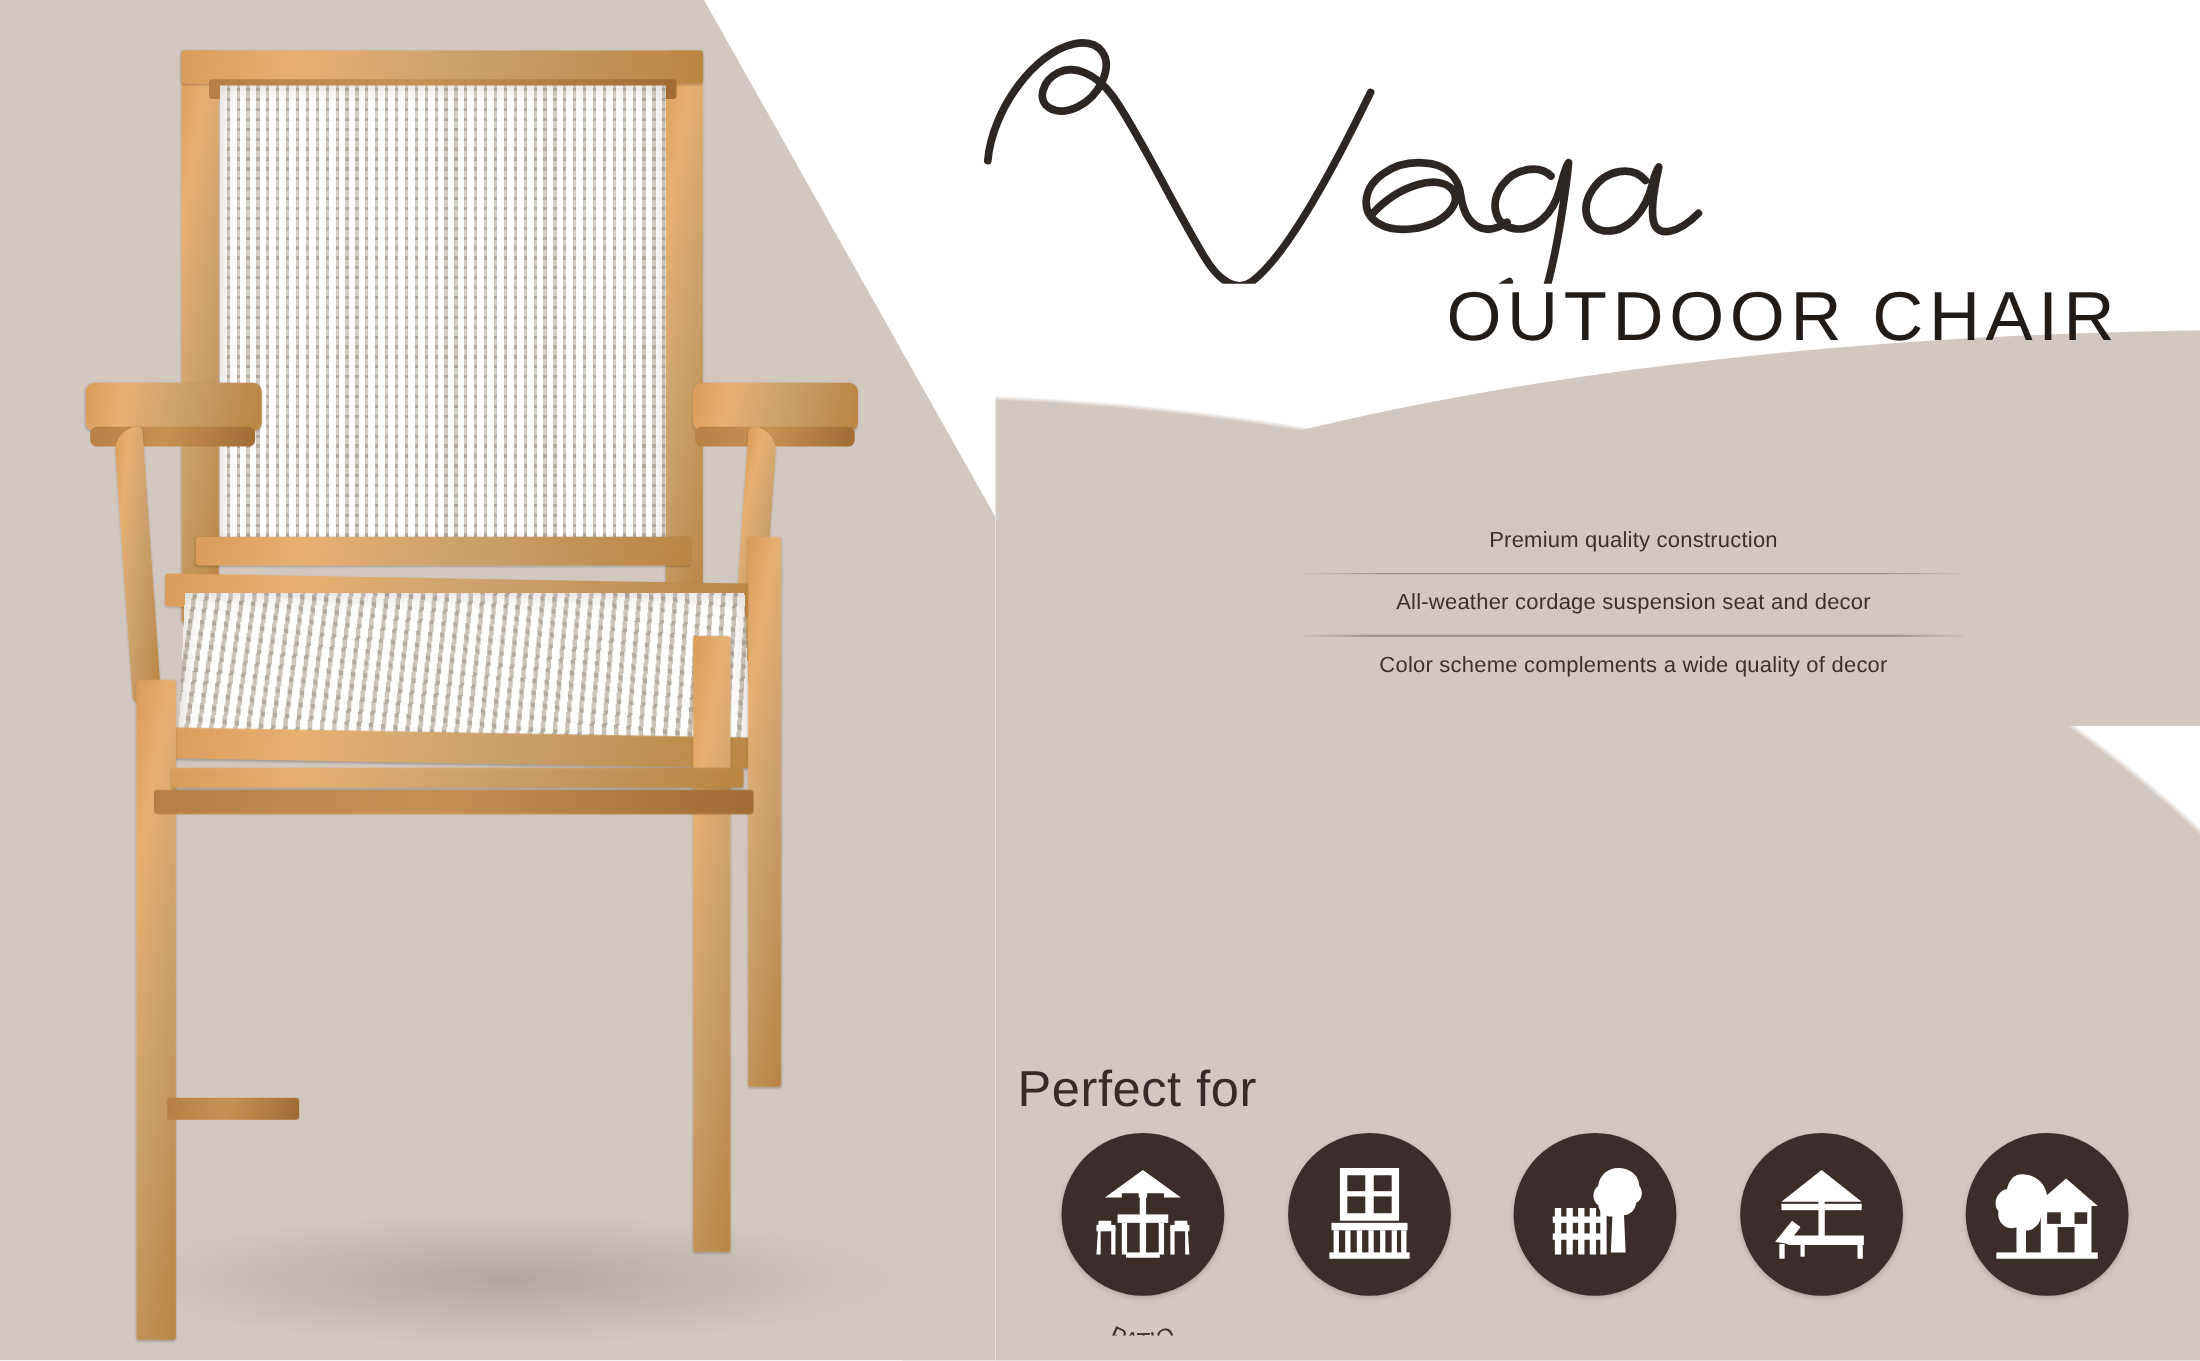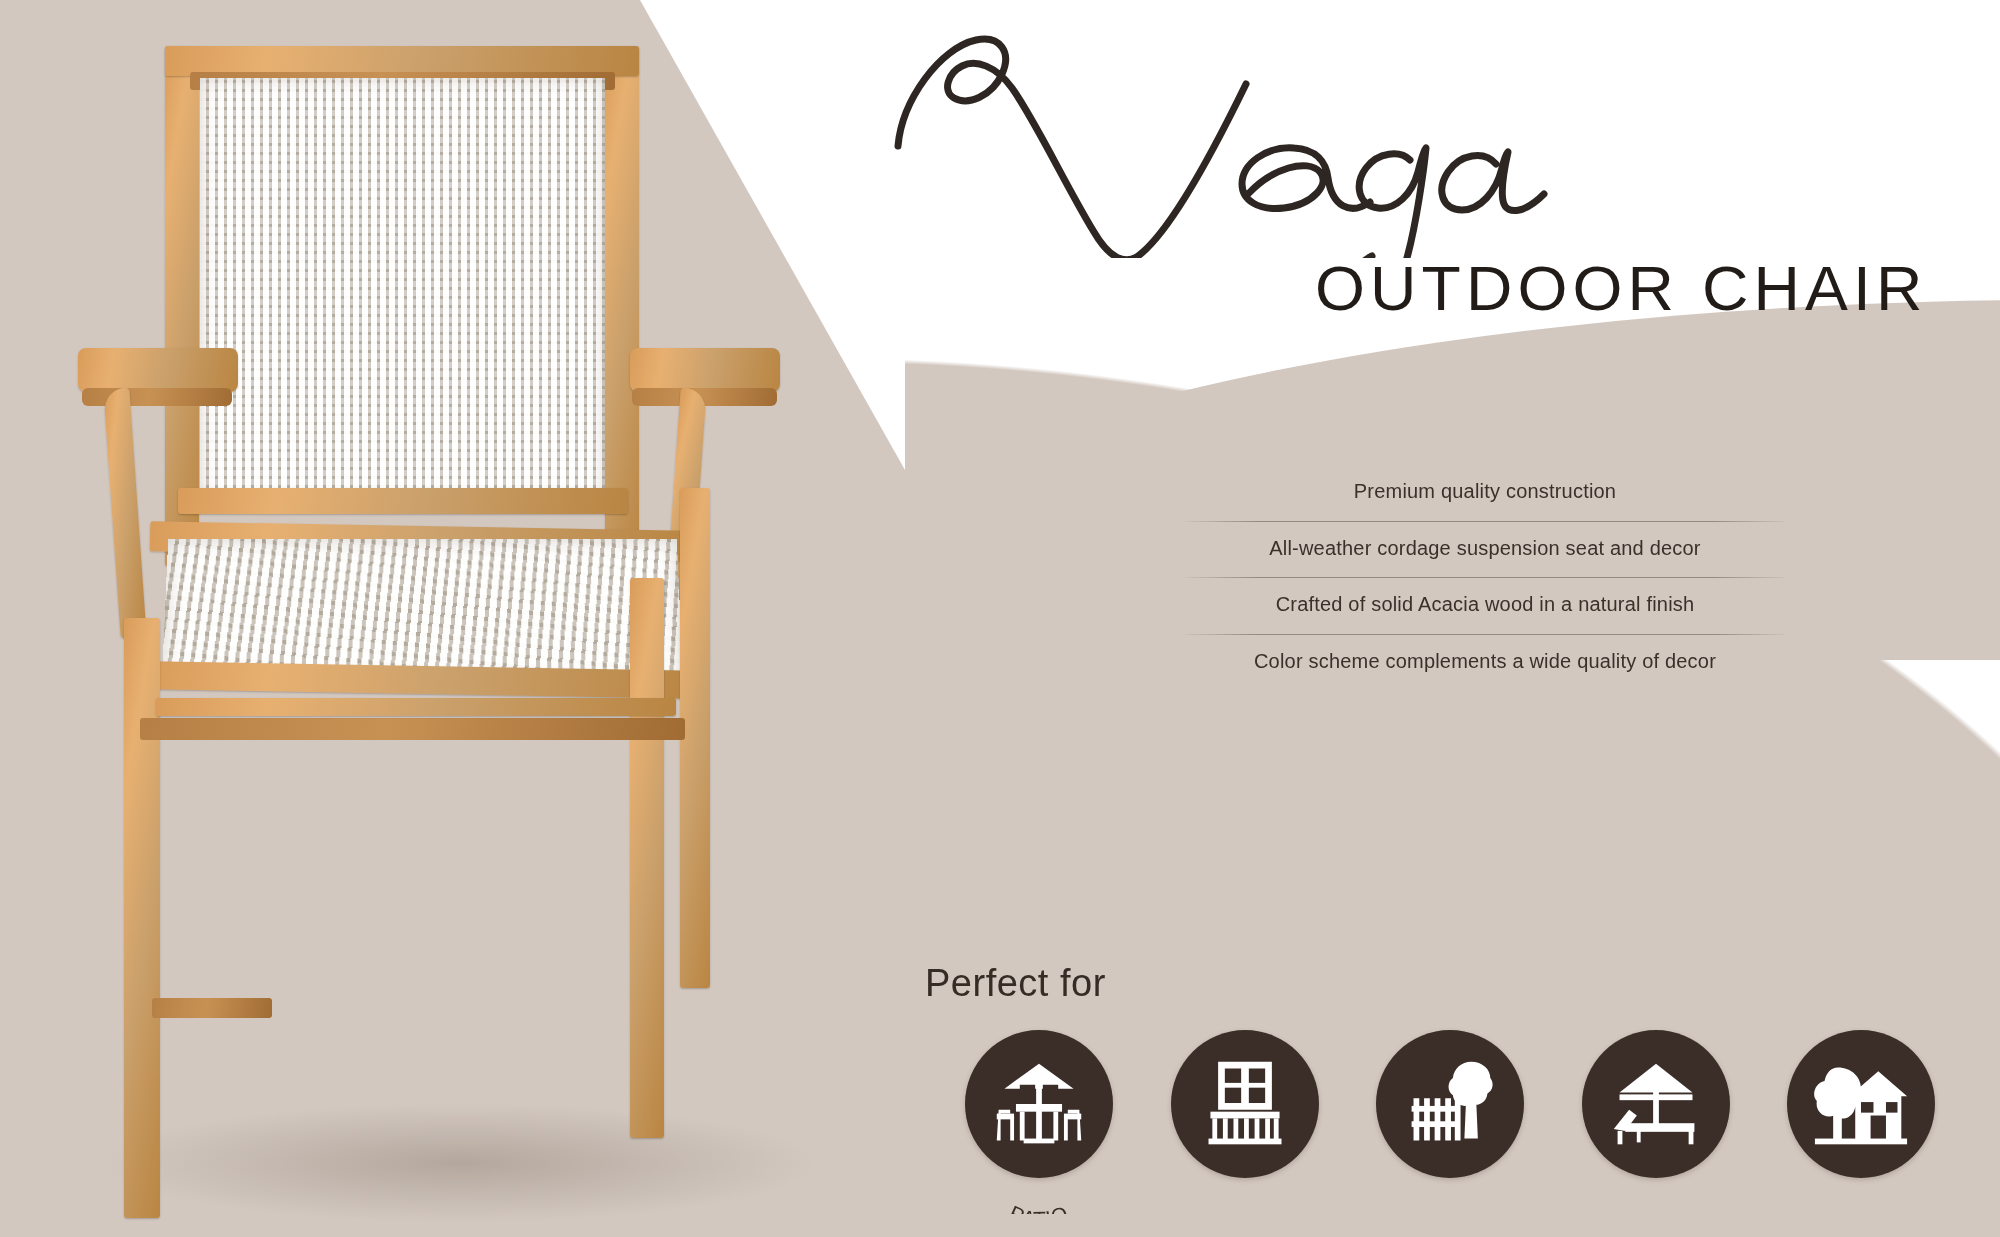--- a/index.html
+++ b/index.html
@@ -76,21 +76,21 @@
   }
   .feature-row{padding:14px 0 16px;}
   .feature-text{
     font-size:20px;line-height:1.28;font-weight:300;color:#3b302a;
     letter-spacing:.2px;
   }
   .feature-sep{height:1px;background:linear-gradient(90deg,rgba(90,74,64,.05),rgba(90,74,64,.5) 12%,rgba(90,74,64,.5) 88%,rgba(90,74,64,.05));}
 
   .perfect-label{
     position:absolute;left:925px;top:962px;
-    font-size:38px;font-weight:300;color:#352c26;letter-spacing:.5px;
+    font-size:46px;font-weight:300;color:#352c26;letter-spacing:.5px;
   }
 
   #badges{
     position:absolute;left:955px;top:1030px;width:990px;height:195px;
     display:flex;justify-content:space-between;align-items:flex-start;
   }
   .badge{width:168px;display:flex;flex-direction:column;align-items:center;}
   .badge-circle{
     width:148px;height:148px;border-radius:50%;
     background:#3b2e29;display:flex;align-items:center;justify-content:center;
@@ -171,23 +171,20 @@
     <div class="feature-row">
       <div class="feature-text">Premium quality construction</div>
     </div>
     <div class="feature-sep"></div>
 
     <div class="feature-row">
       <div class="feature-text">All-weather cordage suspension seat and decor</div>
     </div>
     <div class="feature-sep"></div>
 
-    <div class="feature-row">
-      <div class="feature-text">Crafted of solid Acacia wood in a natural finish</div>
-    </div>
     <div class="feature-sep"></div>
 
     <div class="feature-row">
       <div class="feature-text">Color scheme complements a wide quality of decor</div>
     </div>
   </div>
 
   <div class="perfect-label">Perfect for</div>
 
   <div id="badges">

